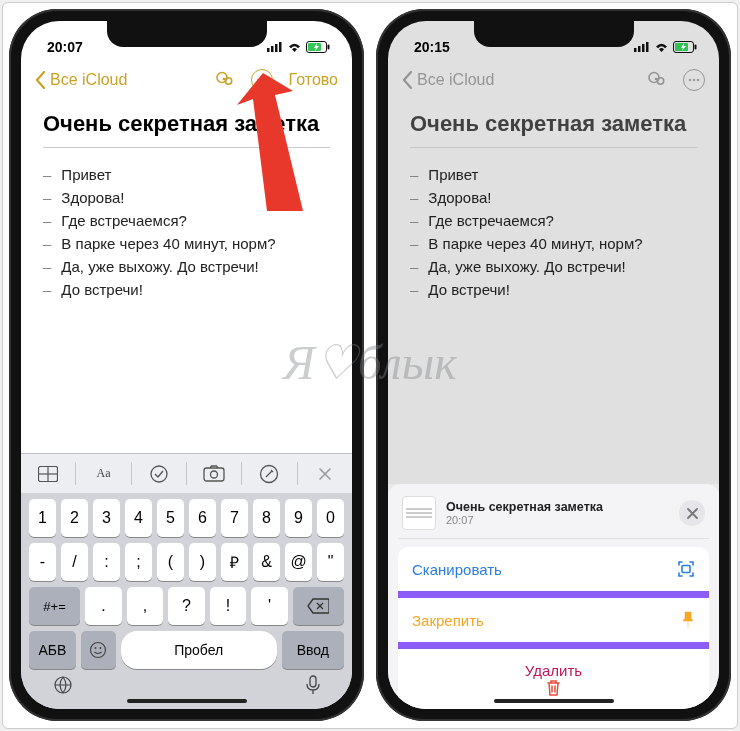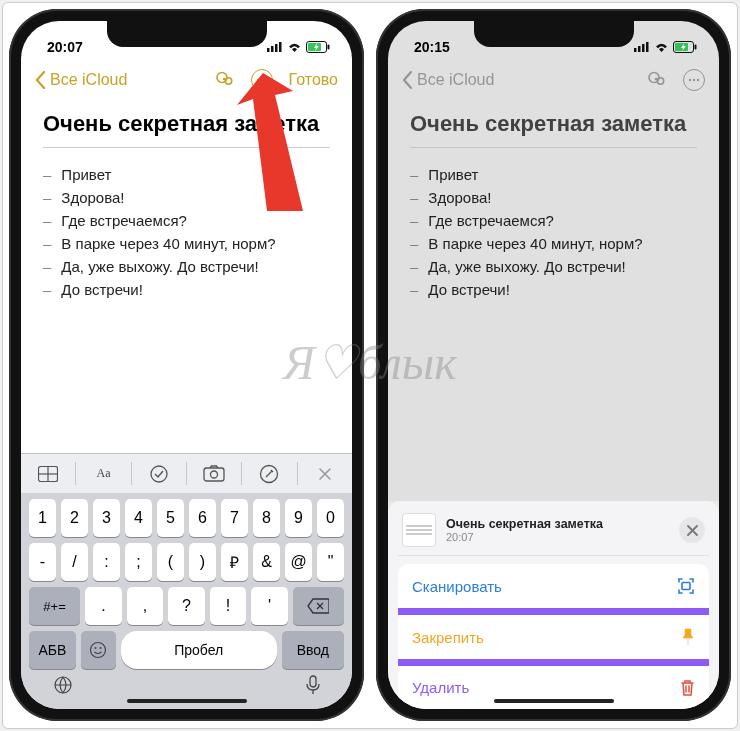--- a/index.html
+++ b/index.html
@@ -141,21 +141,21 @@
   }
   .sheet-group { background:#fff; border-radius:10px; overflow:hidden; }
   .sheet-row {
     display:flex; align-items:center; justify-content:space-between;
     padding: 13px 14px; font-size:15px;
     border-top: 7px solid #8b5cf6;
   }
   .sheet-row:first-child { border-top:none; }
   .row-scan { color: #2b7de0; }
   .row-pin { color: #f5a623; }
-  .row-del { color: #8b5cf6; }
+  .row-del { color: #be185d; flex-direction: column; }
   .row-plain { color: #111; }
   .row-icon { font-size:16px; }
   .highlight-box { border: 2.5px solid #e74c3c; border-radius:6px; margin: -2px -2px; }
 
   
   .arrow {
     position: absolute;
     top: 62px; left: 186px;
     width: 120px; height: 140px;
     pointer-events: none;

